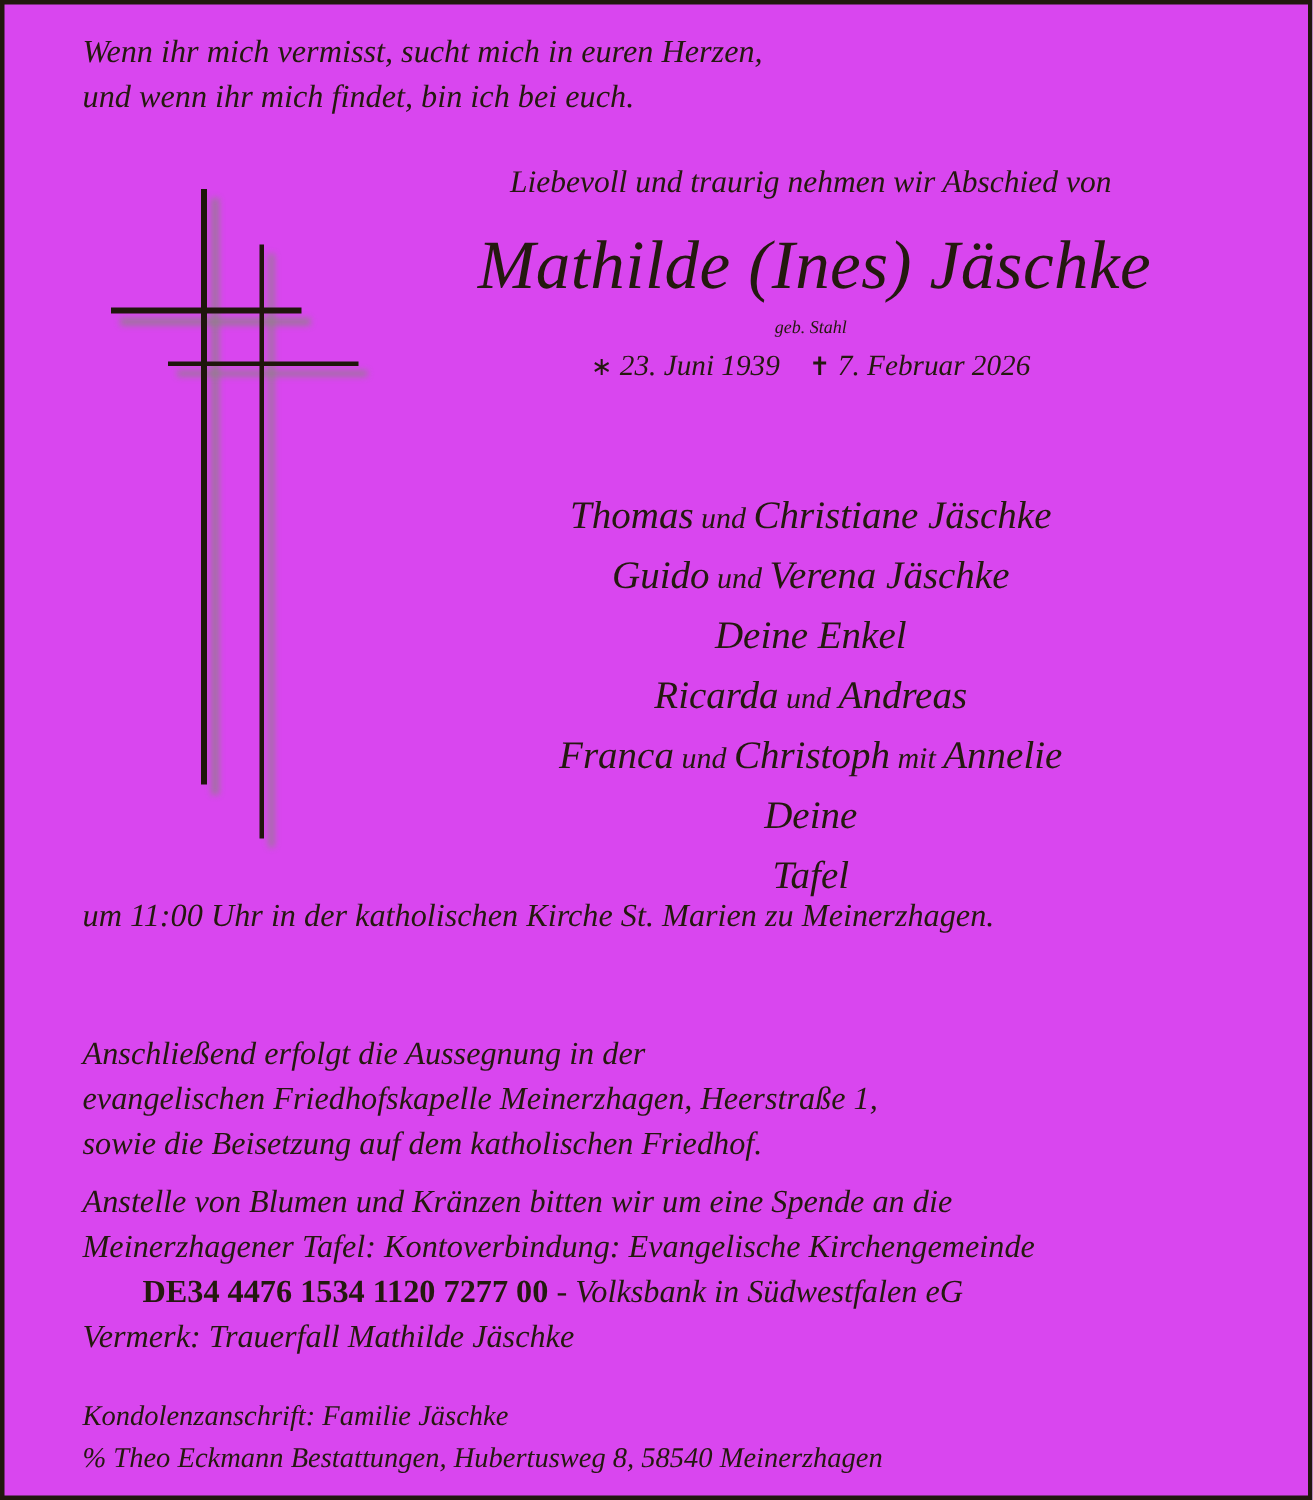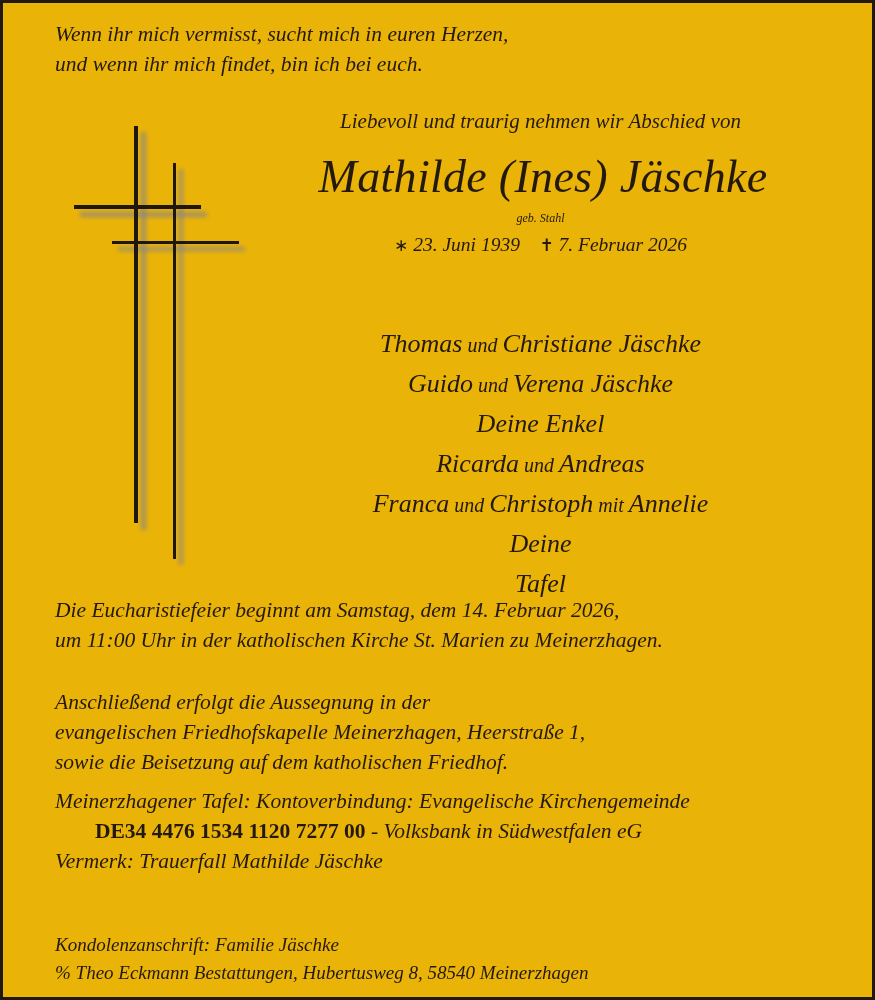--- a/index.html
+++ b/index.html
@@ -14,21 +14,21 @@
       overflow: hidden;
       font-family: "DejaVu Serif", "Liberation Serif", serif;
       color: #24190f;
     }
     .frame {
       position: absolute;
       left: 0; top: 0;
       width: 875px; height: 1000px;
       box-sizing: border-box;
       border: 3px solid #21180e;
-      background: #eab308;
+      background: #d946ef;
     }
     .it {
       font-family: "Liberation Serif", "DejaVu Serif", serif;
       font-style: italic;
     }
     .abs { position: absolute; white-space: nowrap; }
 
     
     .quote {
       left: 52px; top: 16px;
@@ -136,30 +136,30 @@
       <div class="mourner"><span>Thomas</span><span class="conj"> und </span><span>Christiane Jäschke</span></div>
       <div class="mourner"><span>Guido</span><span class="conj"> und </span><span>Verena Jäschke</span></div>
       <div class="mourner"><span>Deine Enkel</span></div>
       <div class="mourner"><span>Ricarda</span><span class="conj"> und </span><span>Andreas</span></div>
       <div class="mourner"><span>Franca</span><span class="conj"> und </span><span>Christoph</span><span class="conj"> mit </span><span>Annelie</span></div>
       <div class="mourner"><span>Deine</span></div>
       <div class="mourner"><span>Tafel</span></div>
     </div>
 
   <div class="abs it body-text" style="top:592px;">
-    <div>Die Eucharistiefeier beginnt am Samstag, dem 14. Februar 2026,</div>
     <div>um 11:00 Uhr in der katholischen Kirche St. Marien zu Meinerzhagen.</div>
   </div>
   <div class="abs it body-text" style="top:684px;">
     <div>Anschließend erfolgt die Aussegnung in der</div>
     <div>evangelischen Friedhofskapelle Meinerzhagen, Heerstraße 1,</div>
     <div>sowie die Beisetzung auf dem katholischen Friedhof.</div>
   </div>
 
   <div class="abs it body-text" style="top:783px;">
+    <div>Anstelle von Blumen und Kränzen bitten wir um eine Spende an die</div>
     <div>Meinerzhagener Tafel: Kontoverbindung: Evangelische Kirchengemeinde</div>
     <div>
       <span class="iban">DE34 4476 1534 1120 7277 00</span><span> - </span><span>Volksbank in Südwestfalen eG</span>
     </div>
     <div>Vermerk: Trauerfall Mathilde Jäschke</div>
   </div>
 
   <div class="abs it condolence">
     <div>Kondolenzanschrift: Familie Jäschke</div>
     <div>% Theo Eckmann Bestattungen, Hubertusweg 8, 58540 Meinerzhagen</div>

